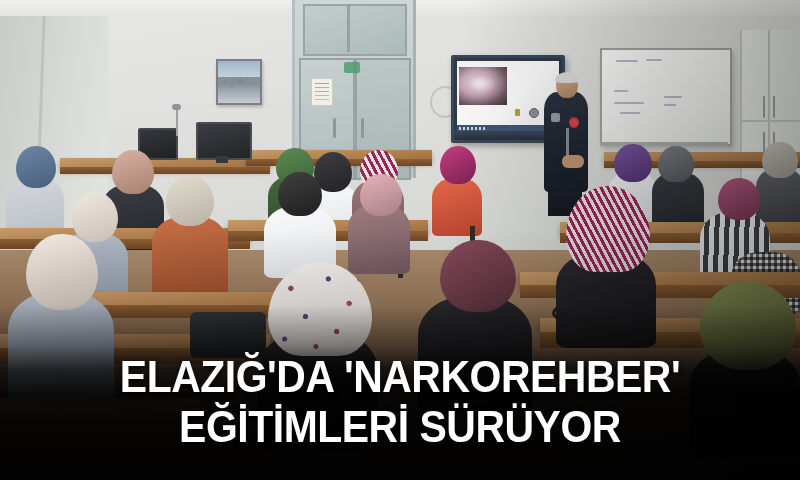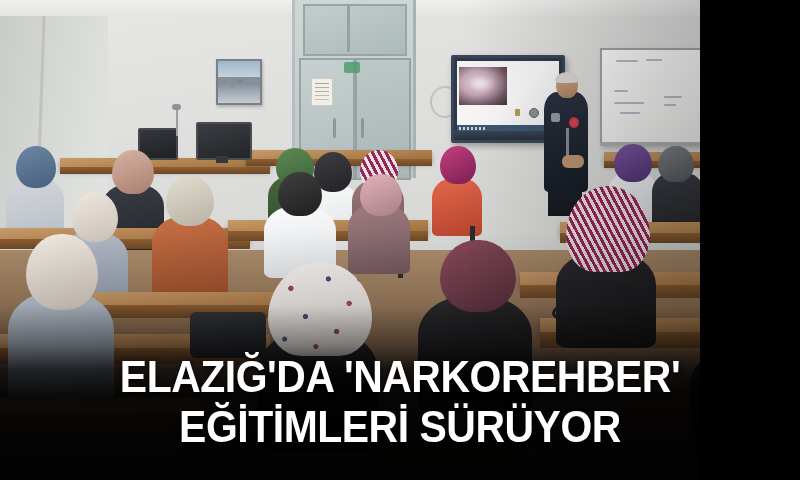--- a/index.html
+++ b/index.html
@@ -5,21 +5,21 @@
   html, body {
     margin: 0;
     padding: 0;
     background: #000;
   }
   body {
     font-family: "Liberation Sans", sans-serif;
   }
   #stage {
     position: relative;
-    width: 700px;
+    width: 800px;
     height: 480px;
     overflow: hidden;
     background: #1a1a1a;
   }
 
   
   .photo {
     position: absolute;
     inset: 0;
     overflow: hidden;

